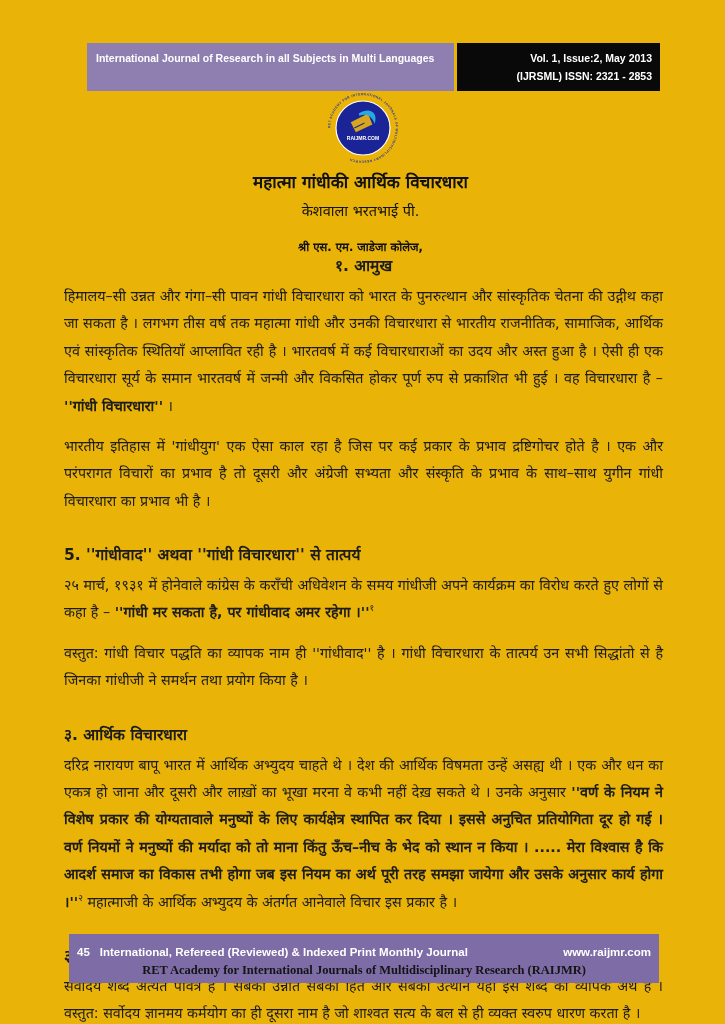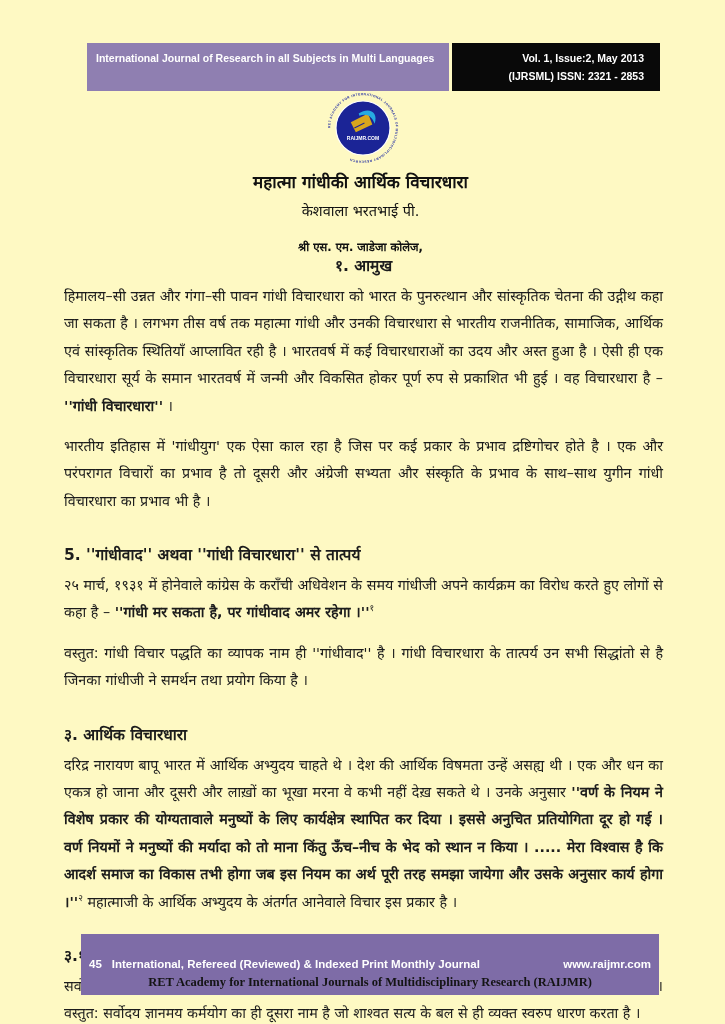--- a/index.html
+++ b/index.html
@@ -1,21 +1,21 @@
 <!DOCTYPE html>
 <html><head>
 <meta charset="utf-8">
 <style>
   * { box-sizing: border-box; margin: 0; padding: 0; }
   html,body { background:#ffffff; }
   .page {
     position: relative;
     width: 725px;
     height: 1024px;
-    background: #fef9c3;
+    background: #eab308;
     font-family: "DejaVu Sans", sans-serif;
     overflow: hidden;
   }
   
   .header-bar {
     position: absolute;
     top: 43px; left: 87px; right: 65px;
     display: flex;
     gap: 3px;
     font-family: "Liberation Sans", "DejaVu Sans", sans-serif;
@@ -28,21 +28,21 @@
     font-weight: bold;
     padding: 6px 8px 5px 9px;
     line-height: 1.75;
   }
   .header-black {
     flex: 1;
     background: #090909;
     color: #ffffff;
     font-size: 10.5px;
     font-weight: bold;
-    padding: 6px 16px 5px 8px;
+    padding: 6px 8px 5px 8px;
     line-height: 1.75;
     text-align: right;
   }
   
   .logo-row { position:absolute; top:92px; left:0; right:0; text-align:center; }
   
   .title-block { position:absolute; top:170px; left:0; right:4px; text-align:center; color:#111; }
   .title-block h1 { font-size:17px; font-weight:bold; margin-bottom:7px; }
   .paper-author { font-size:14.5px; margin-bottom:18px; }
   .paper-affil { font-size:11.5px; line-height:1.6;font-weight:bold; }
@@ -57,23 +57,23 @@
   }
   .sec-heading { font-weight:bold; font-size:15.5px; text-align:left; margin:0 0 1px 0; padding-top:13px; }
   .sec-heading:first-child { padding-top:0;text-align:center; }
   .content p { margin:0 0 13px 0; }
   .content p:last-child { margin-bottom:0; }
   .b { font-weight:bold; }
   sup { font-size:9px; line-height:0; }
   
   .footer-bar {
     position:absolute;
-    top:934px; left:81px; right:66px;
+    top:934px; left:69px; right:66px;
     background:#7e6ca7;
-    padding:22px 8px 4px 8px;
+    padding:10px 8px 4px 8px;
   }
   .footer-line1 {
     display:flex;
     align-items:baseline;
     color:#ffffff;
     font-family:"Liberation Sans","DejaVu Sans",sans-serif;
     font-size:11.5px;
     font-weight:bold;
     line-height:1.5;
   }

